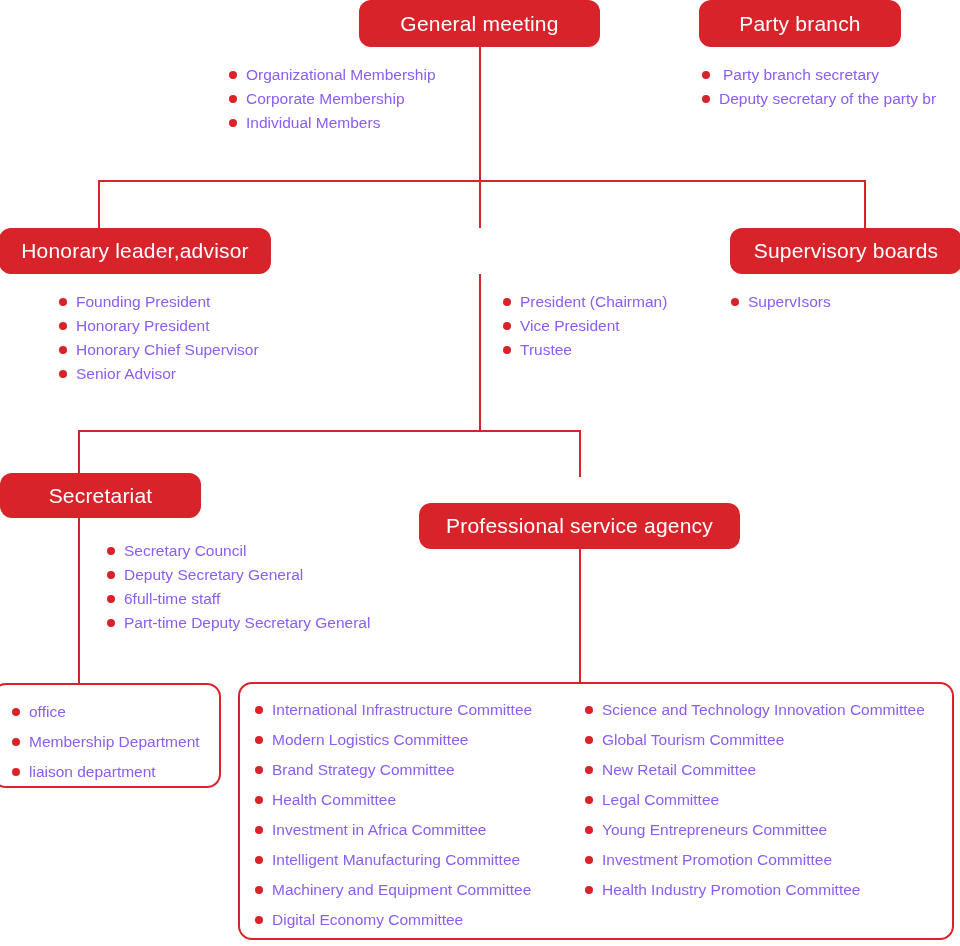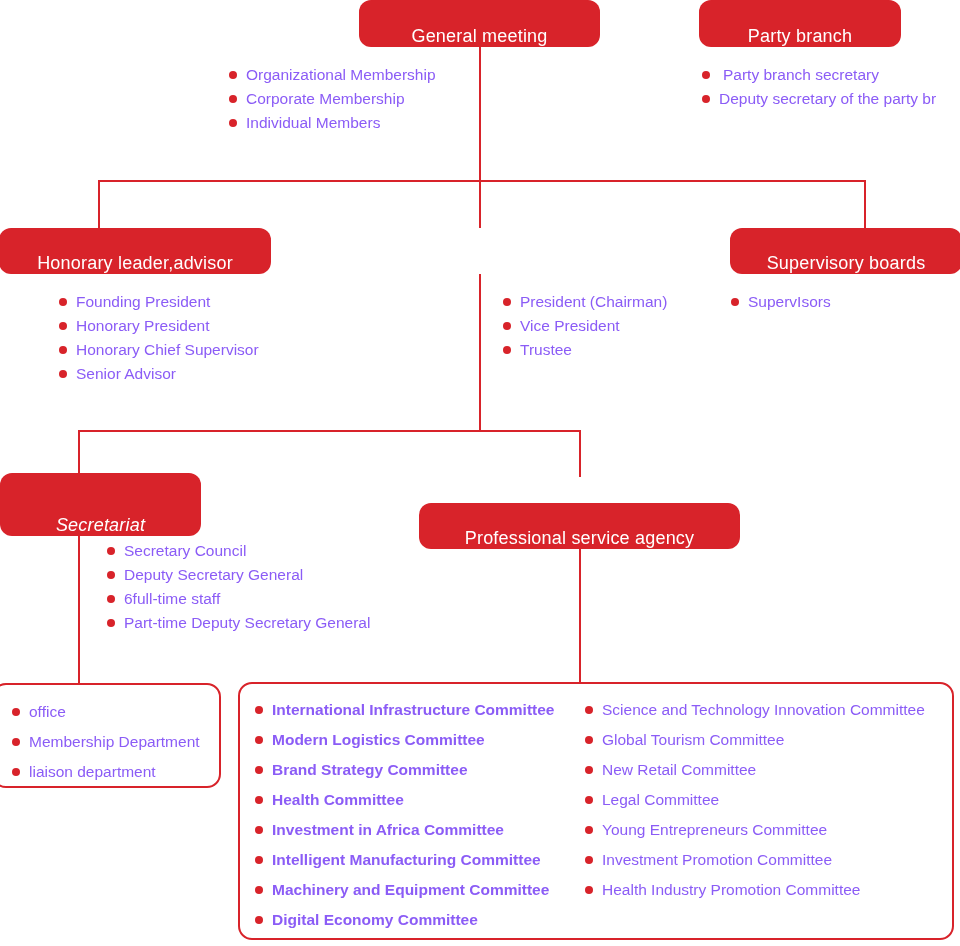--- a/index.html
+++ b/index.html
@@ -18,24 +18,24 @@
     background: #ffffff;
   }
 
   
   .node-box {
     position: absolute;
     background: #D8232A;
     border-radius: 12px;
     color: #ffffff;
     display: flex;
-    align-items: flex-end;
+    align-items: center;
     justify-content: center;
     box-sizing: border-box;
-    font-size: 18px;
+    font-size: 21px;
     letter-spacing: 0.2px;
     white-space: nowrap;
     z-index: 3;
   }
 
   
   .line-v {
     position: absolute;
     width: 2px;
     background: #D8232A;
@@ -199,21 +199,21 @@
     </div>
   </div>
 
   <div class="bullet-list" style="left:731px; top:290px;">
     <div class="bullet-item">
       <span class="dot"></span>
       <span class="bullet-label">SupervIsors</span>
     </div>
   </div>
 
-  <div class="node-box" style="left:0px; top:473px; width:201px; height:63px;font-style:italic;">
+  <div class="node-box" style="left:0px; top:473px; width:201px; height:45px;">
     <span>Secretariat</span>
   </div>
 
   <div class="node-box" style="left:419px; top:503px; width:321px; height:46px;">
     <span>Professional service agency</span>
   </div>
 
   <div class="bullet-list" style="left:107px; top:539px;">
     <div class="bullet-item">
       <span class="dot"></span>
@@ -247,21 +247,21 @@
     <div class="bullet-item">
       <span class="dot"></span>
       <span class="bullet-label">liaison department</span>
     </div>
   </div>
 
   <div class="outline-box" style="left:238px; top:682px; width:716px; height:258px;"></div>
 
   <div class="committee-cols" style="left:255px; top:695px; width:690px;">
 
-    <div class="committee-col" style="width:330px;font-weight:bold;">
+    <div class="committee-col" style="width:330px;">
       <div class="bullet-item">
         <span class="dot"></span>
         <span class="bullet-label">International Infrastructure Committee</span>
       </div>
       <div class="bullet-item">
         <span class="dot"></span>
         <span class="bullet-label">Modern Logistics Committee</span>
       </div>
       <div class="bullet-item">
         <span class="dot"></span>

